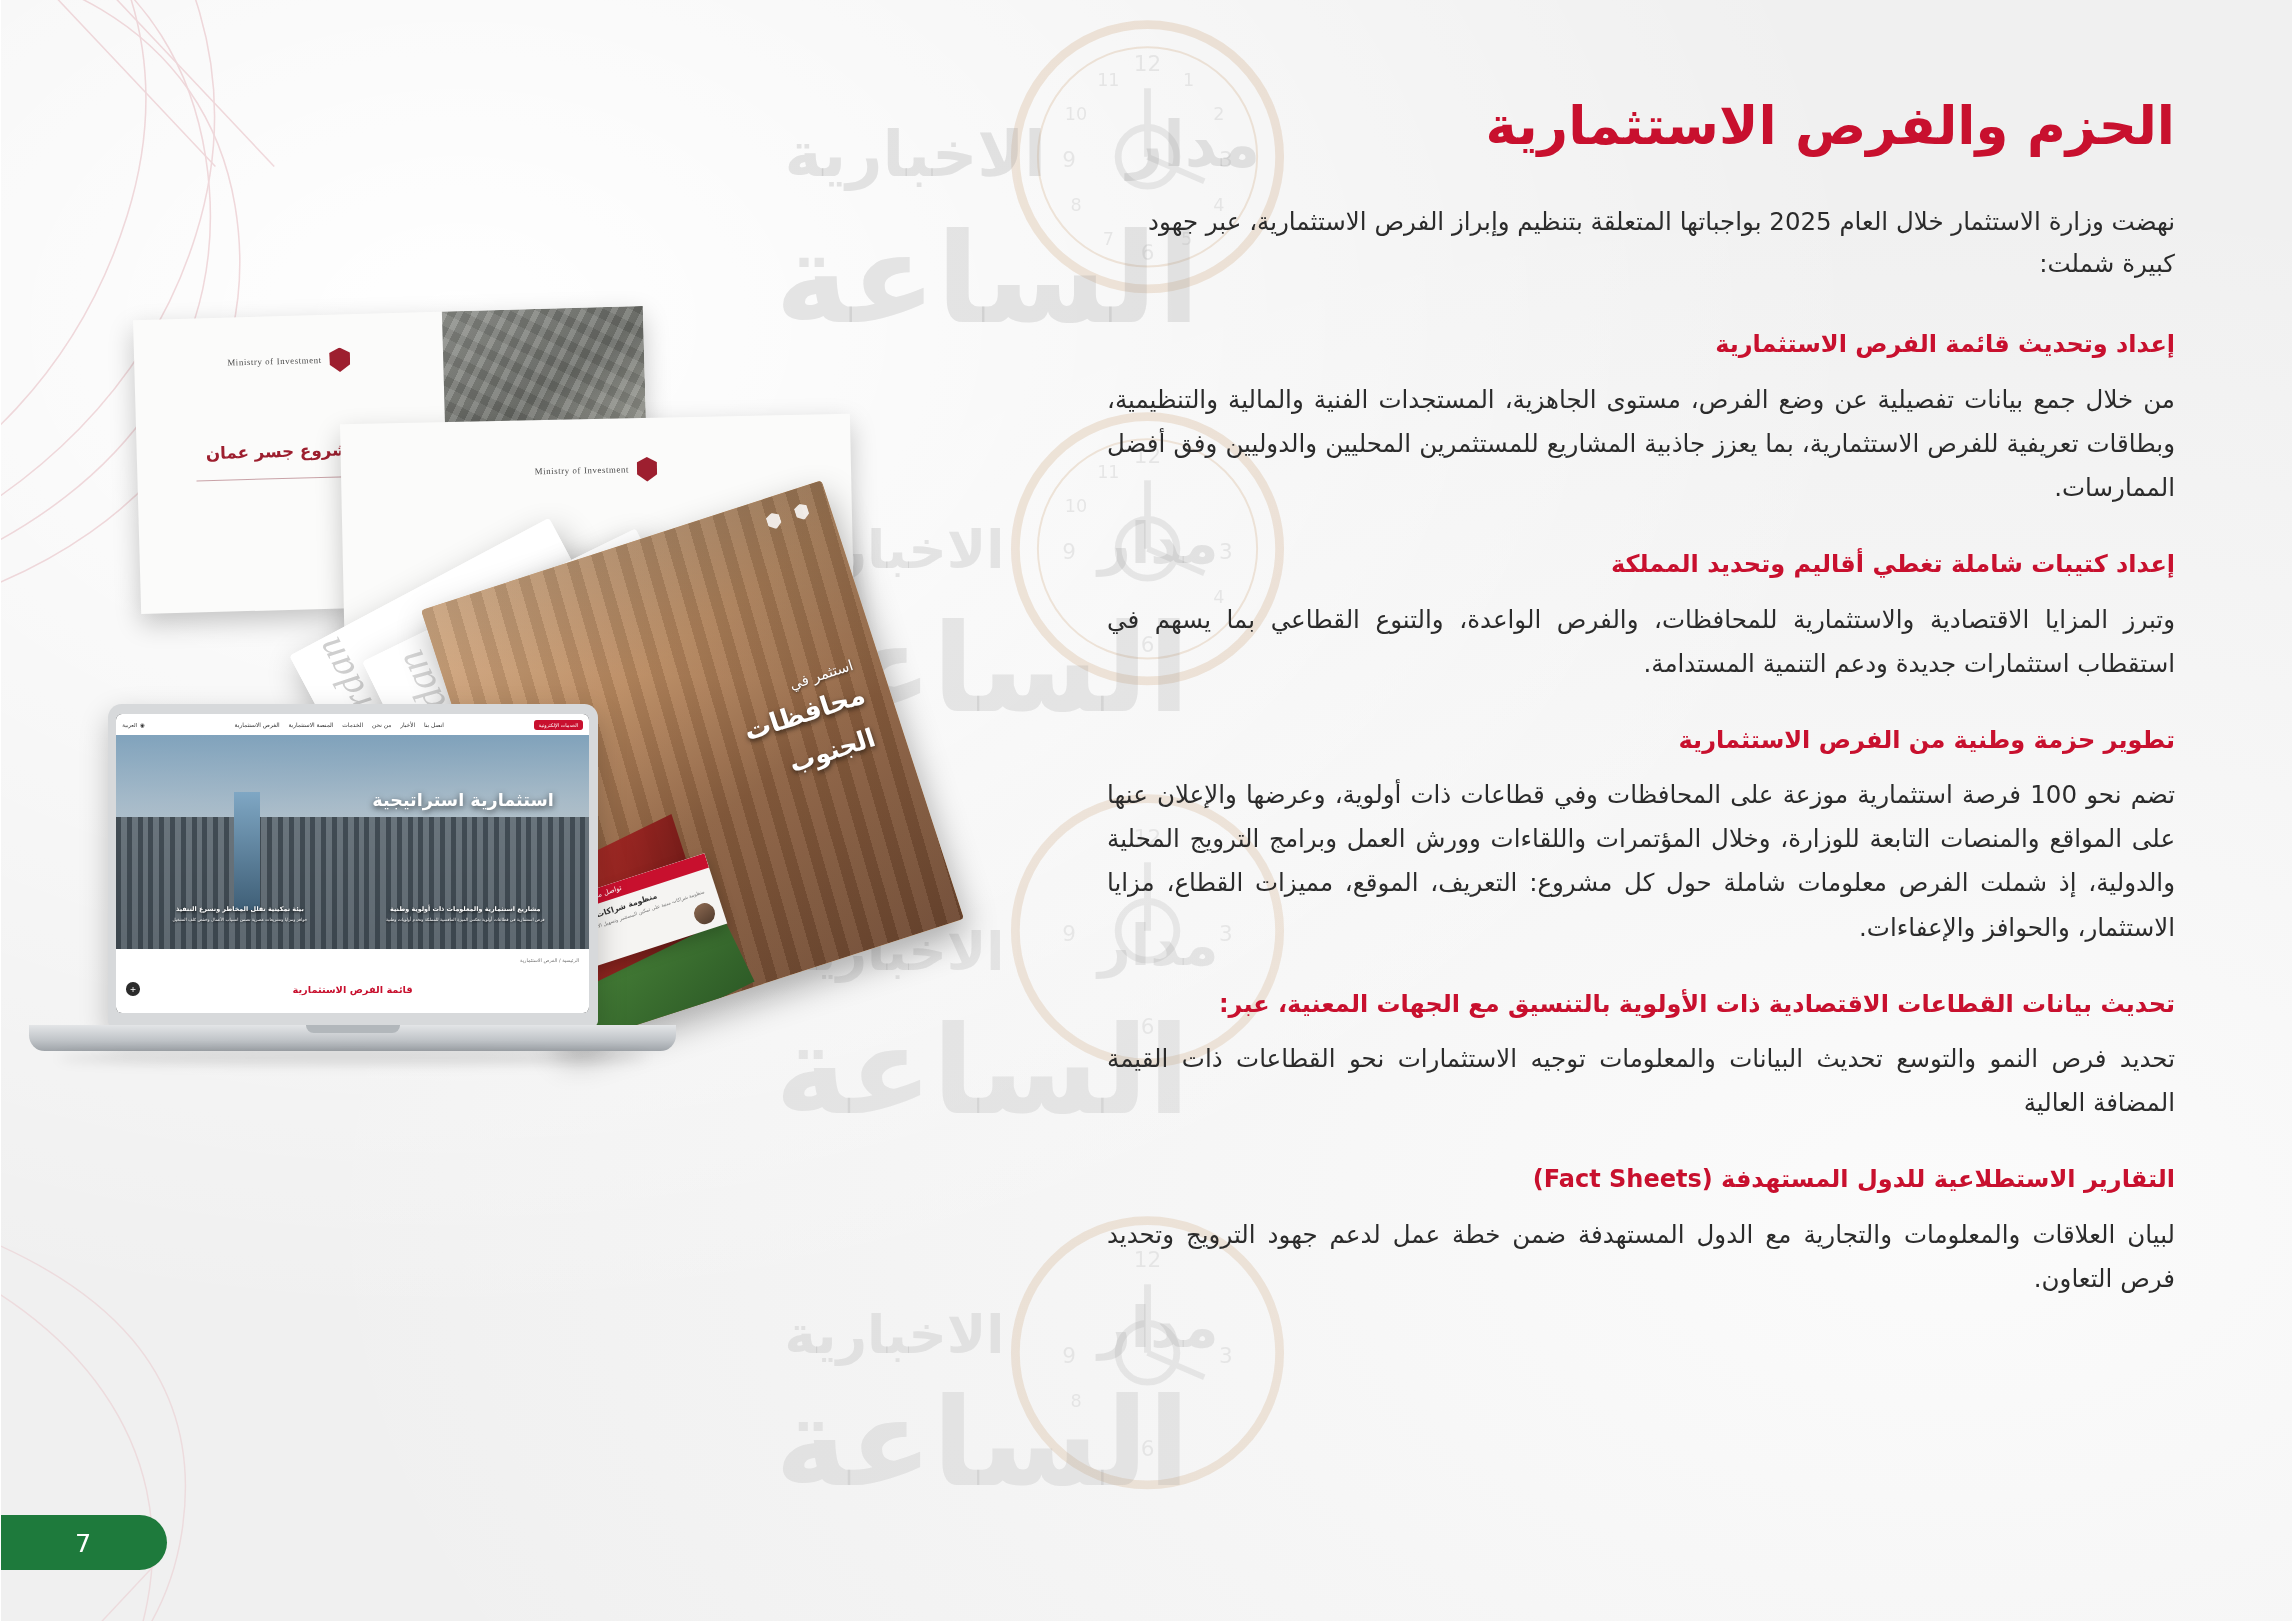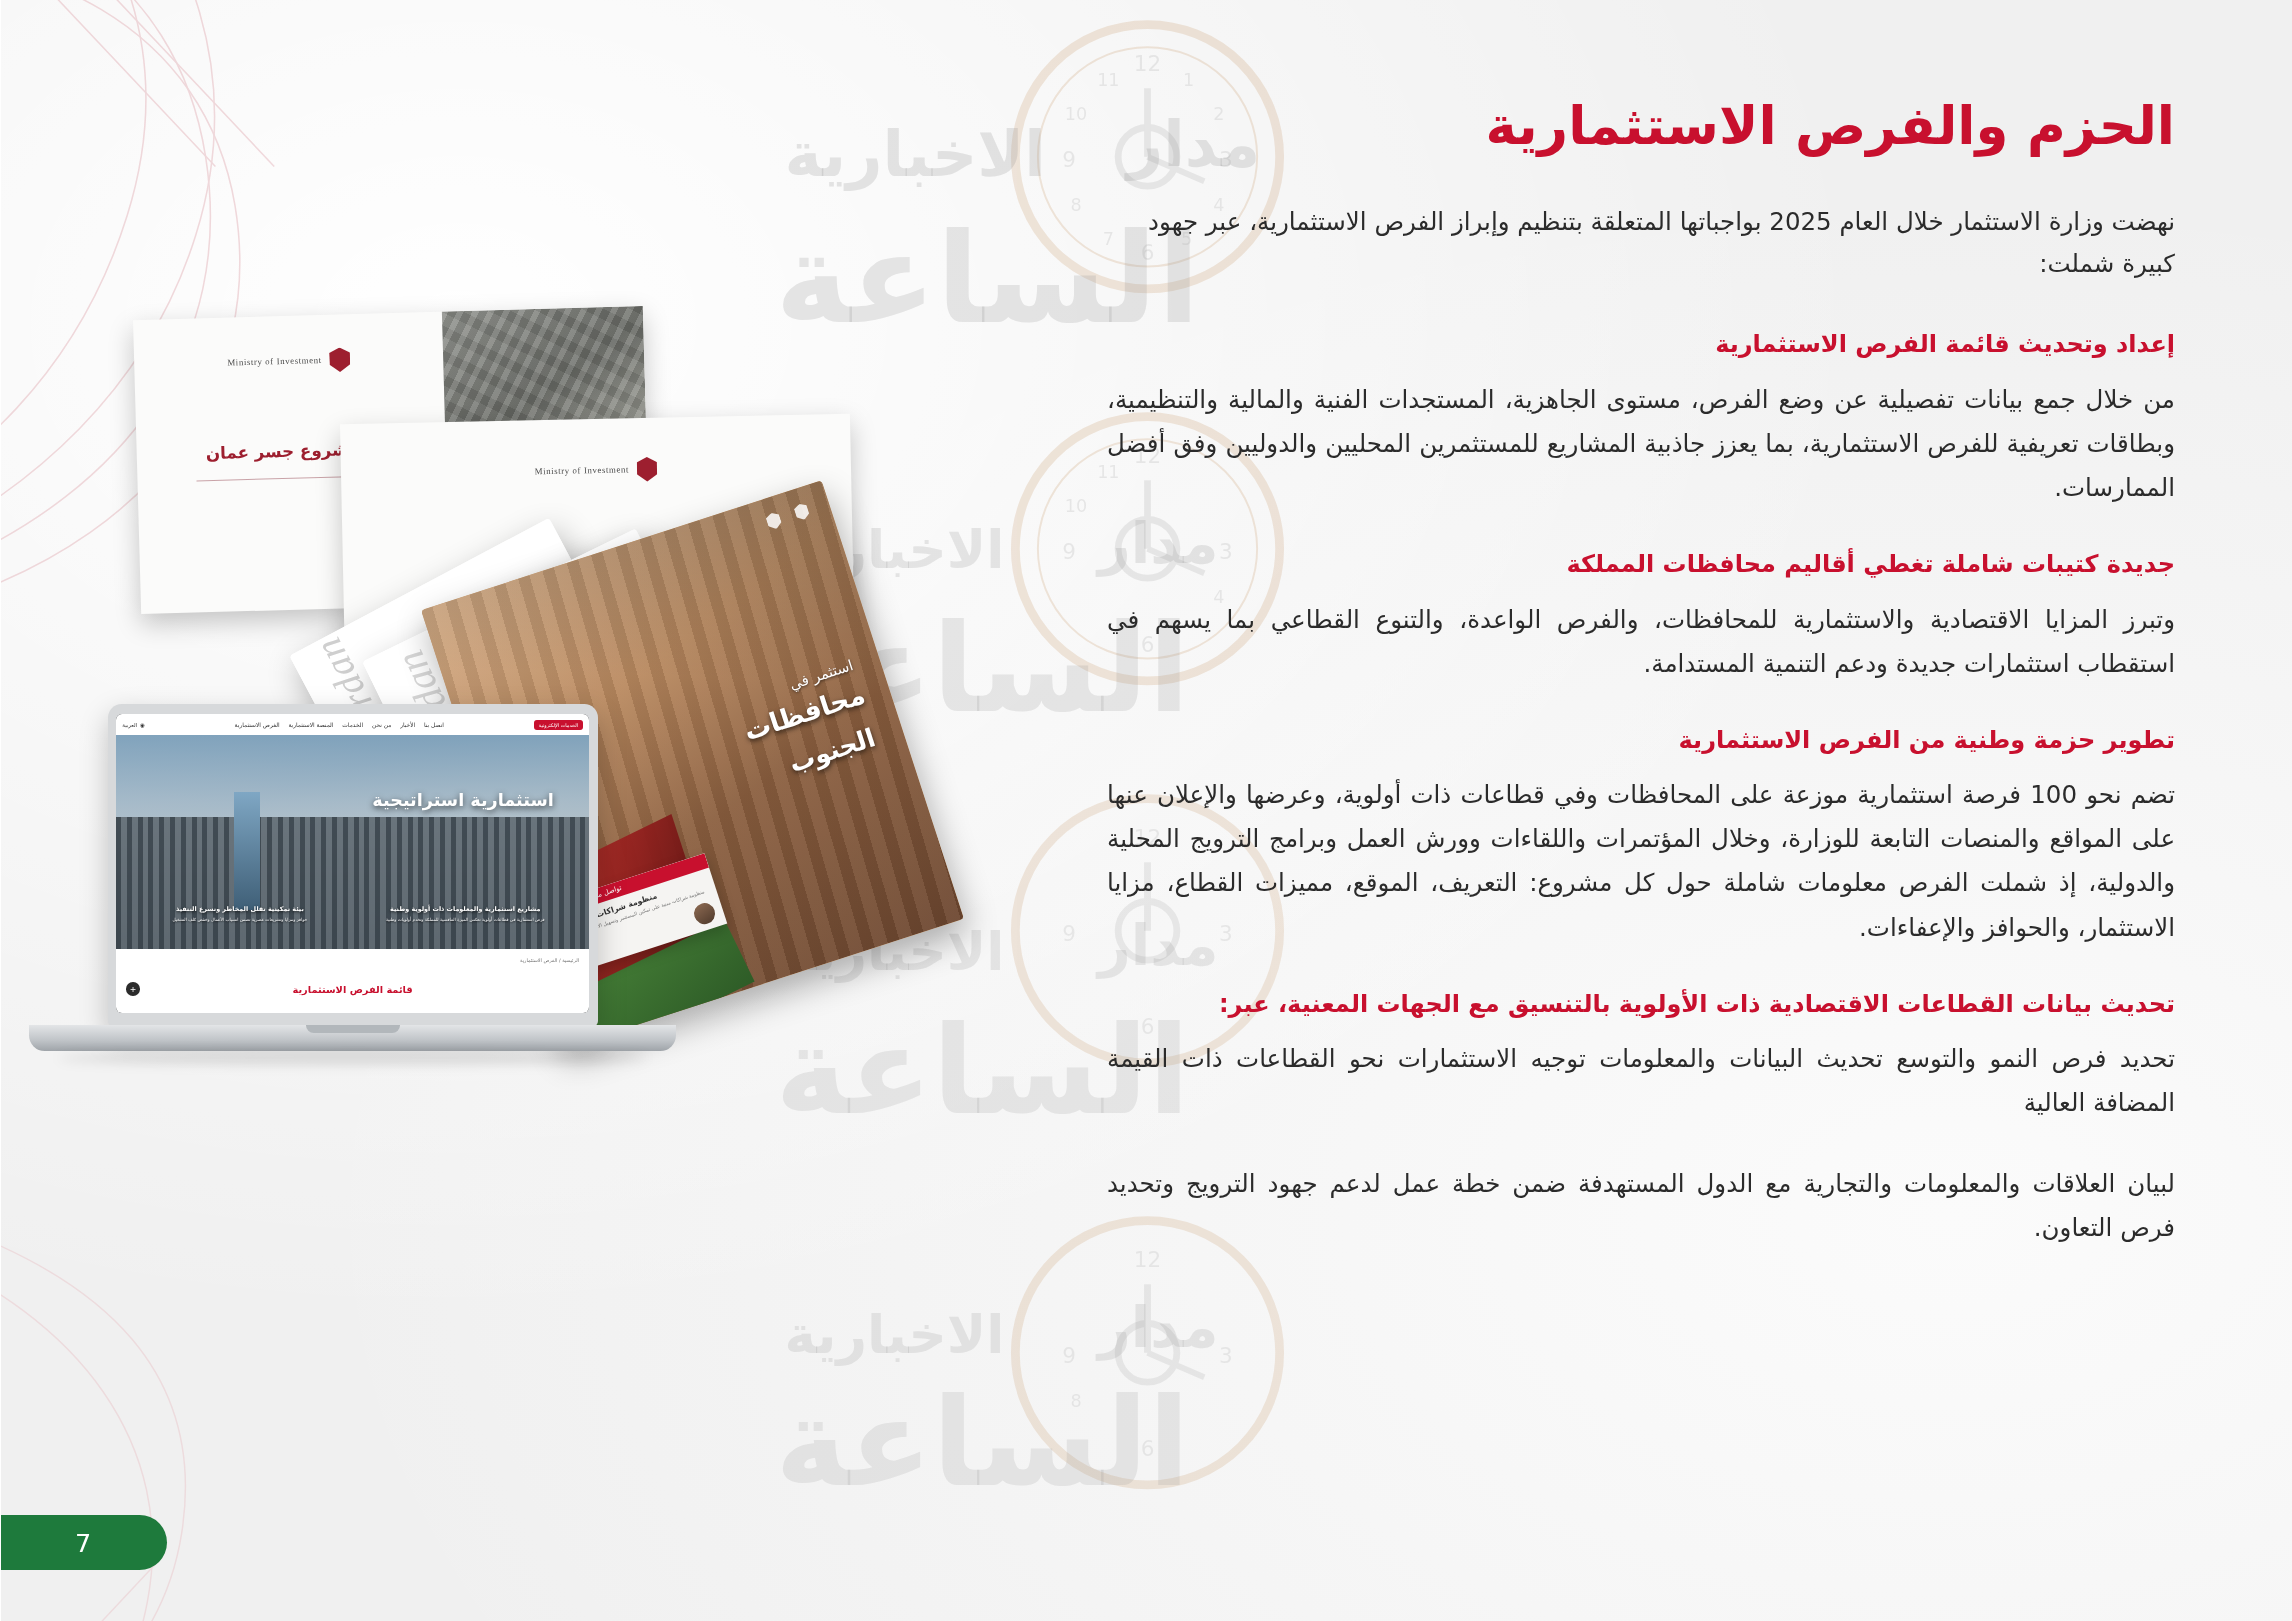--- a/index.html
+++ b/index.html
@@ -859,27 +859,28 @@
     <div class="trackpad-shadow"></div>
   </div>
 
   <div class="content">
     <h1 class="doc-title">الحزم والفرص الاستثمارية</h1>
     <p class="intro">نهضت وزارة الاستثمار خلال العام 2025 بواجباتها المتعلقة بتنظيم وإبراز الفرص الاستثمارية، عبر جهود كبيرة شملت:</p>
 
     <h2 class="sec-head">إعداد وتحديث قائمة الفرص الاستثمارية</h2>
     <p class="sec-body">من خلال جمع بيانات تفصيلية عن وضع الفرص، مستوى الجاهزية، المستجدات الفنية والمالية والتنظيمية، وبطاقات تعريفية للفرص الاستثمارية، بما يعزز جاذبية المشاريع للمستثمرين المحليين والدوليين وفق أفضل الممارسات.</p>
 
-    <h2 class="sec-head">جديدة كتيبات شاملة تغطي أقاليم محافظات المملكة</h2>
+    <h2 class="sec-head">إعداد كتيبات شاملة تغطي أقاليم وتحديد المملكة</h2>
     <p class="sec-body">وتبرز المزايا الاقتصادية والاستثمارية للمحافظات، والفرص الواعدة، والتنوع القطاعي بما يسهم في استقطاب استثمارات جديدة ودعم التنمية المستدامة.</p>
 
     <h2 class="sec-head">تطوير حزمة وطنية من الفرص الاستثمارية</h2>
     <p class="sec-body">تضم نحو 100  فرصة استثمارية موزعة على المحافظات وفي قطاعات ذات أولوية، وعرضها والإعلان عنها على المواقع والمنصات التابعة للوزارة، وخلال المؤتمرات واللقاءات وورش العمل وبرامج الترويج المحلية والدولية، إذ شملت الفرص معلومات شاملة حول كل مشروع: التعريف، الموقع، مميزات القطاع، مزايا الاستثمار، والحوافز والإعفاءات.</p>
 
     <h2 class="sec-head">تحديث بيانات القطاعات الاقتصادية ذات الأولوية بالتنسيق مع الجهات المعنية، عبر:</h2>
     <p class="sec-body">تحديد فرص النمو والتوسع تحديث البيانات والمعلومات توجيه الاستثمارات نحو القطاعات ذات القيمة المضافة العالية</p>
 
+    <h2 class="sec-head">التقارير الاستطلاعية للدول المستهدفة (Fact Sheets)</h2>
     <p class="sec-body">لبيان العلاقات والمعلومات والتجارية مع الدول المستهدفة ضمن خطة عمل لدعم جهود الترويج وتحديد فرص التعاون.</p>
   </div>
 
   <div class="page-num">7</div>
 </div>
 
 
 </body></html>

